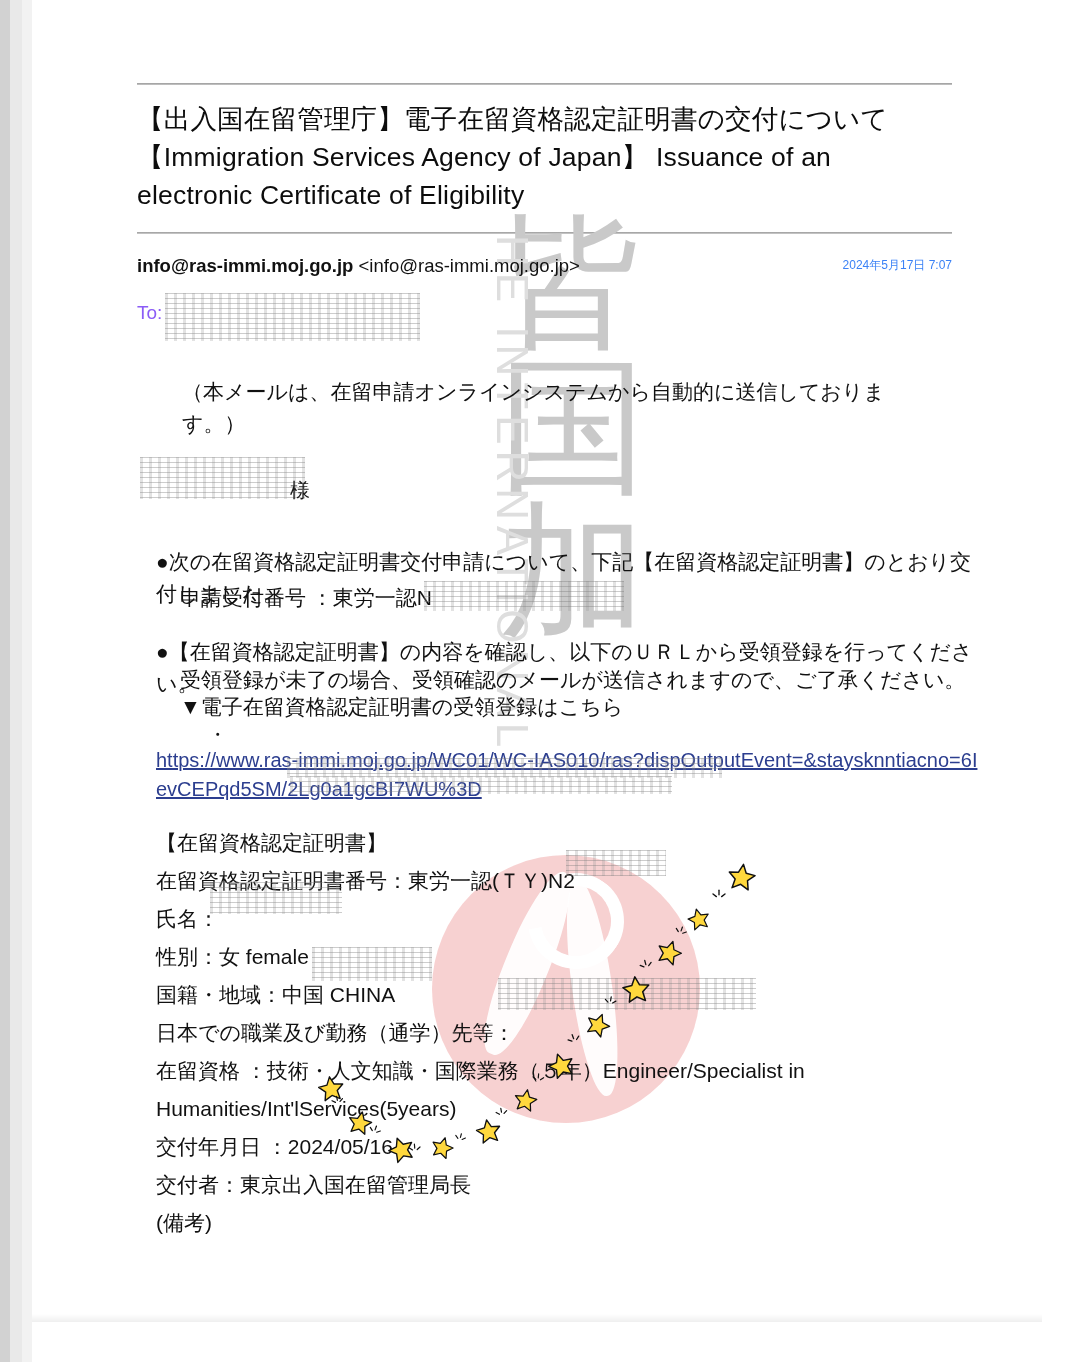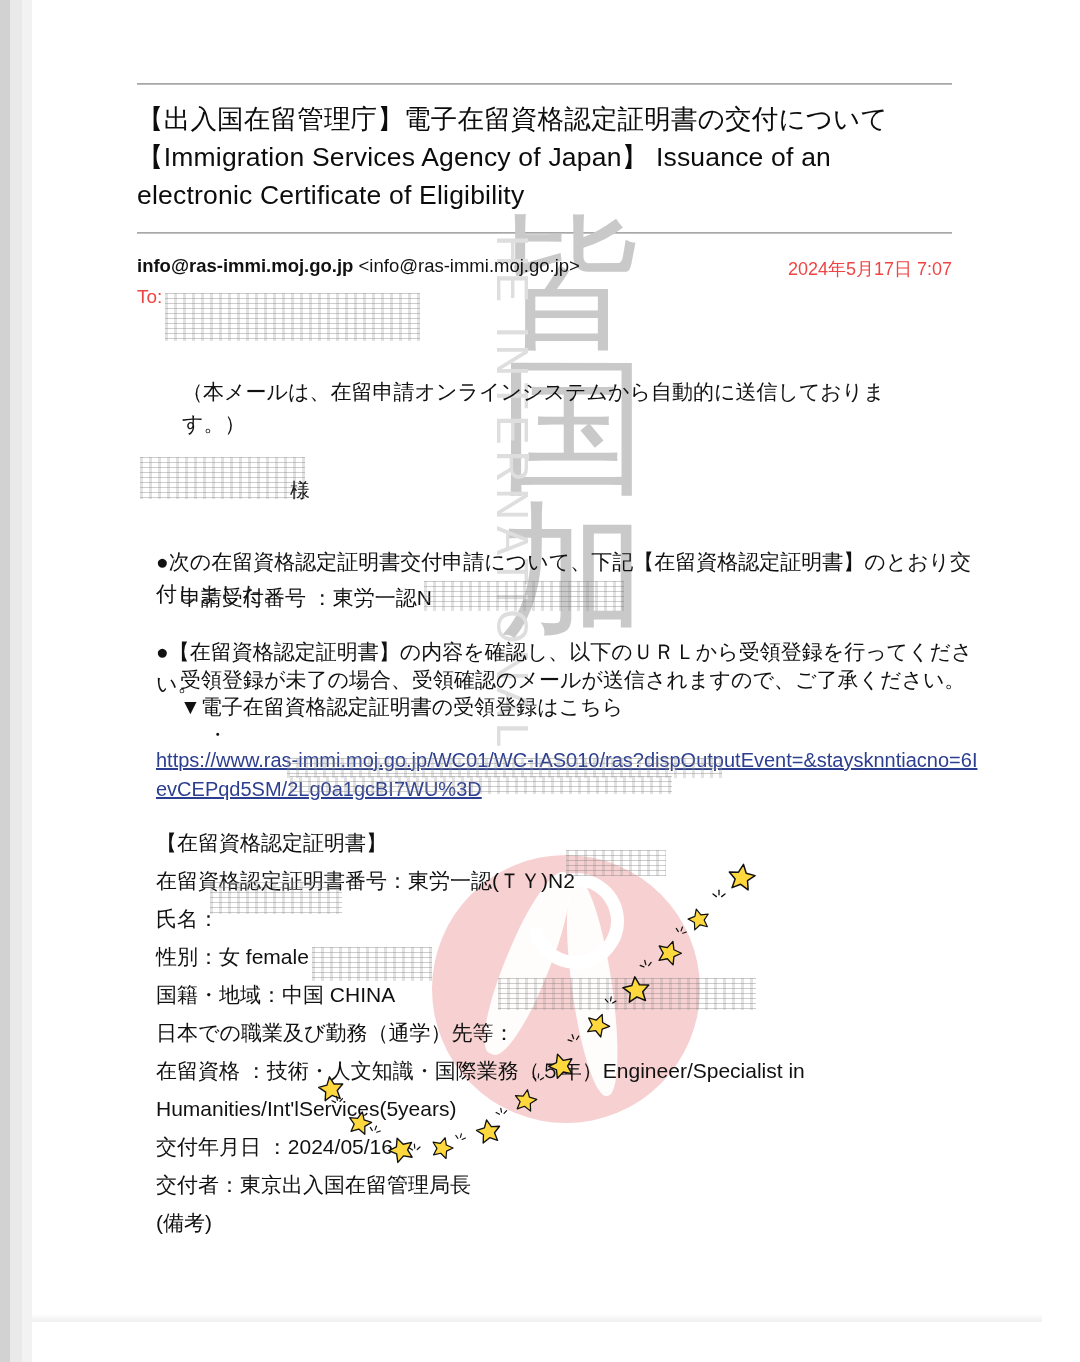--- a/index.html
+++ b/index.html
@@ -111,29 +111,29 @@
     position: absolute;
     left: 105px; top: 245px;
     font-size: 18.5px;
     color: #111;
   }
   .sender b { font-weight: bold; }
   .sender span.addr { font-weight: normal; }
   .datestamp {
     position: absolute;
     right: 90px; top: 247px;
-    font-size: 18px;
-    color: #ef4444;
+    font-size: 12px;
+    color: #3b82f6;
     white-space: nowrap;
   }
   .to-label {
     position: absolute;
-    left: 105px; top: 276px;
+    left: 105px; top: 292px;
     font-size: 19px;
-    color: #ef4444;
+    color: #8b5cf6;
   }
   
   .redact {
     position: absolute;
     background-image:
       repeating-linear-gradient(180deg, rgba(120,120,120,.42) 0 1px, rgba(255,255,255,0) 1px 5px),
       repeating-linear-gradient(90deg, rgba(150,150,150,.30) 0 3px, rgba(255,255,255,0) 3px 9px);
     filter: blur(.4px);
     opacity: .9;
   }

